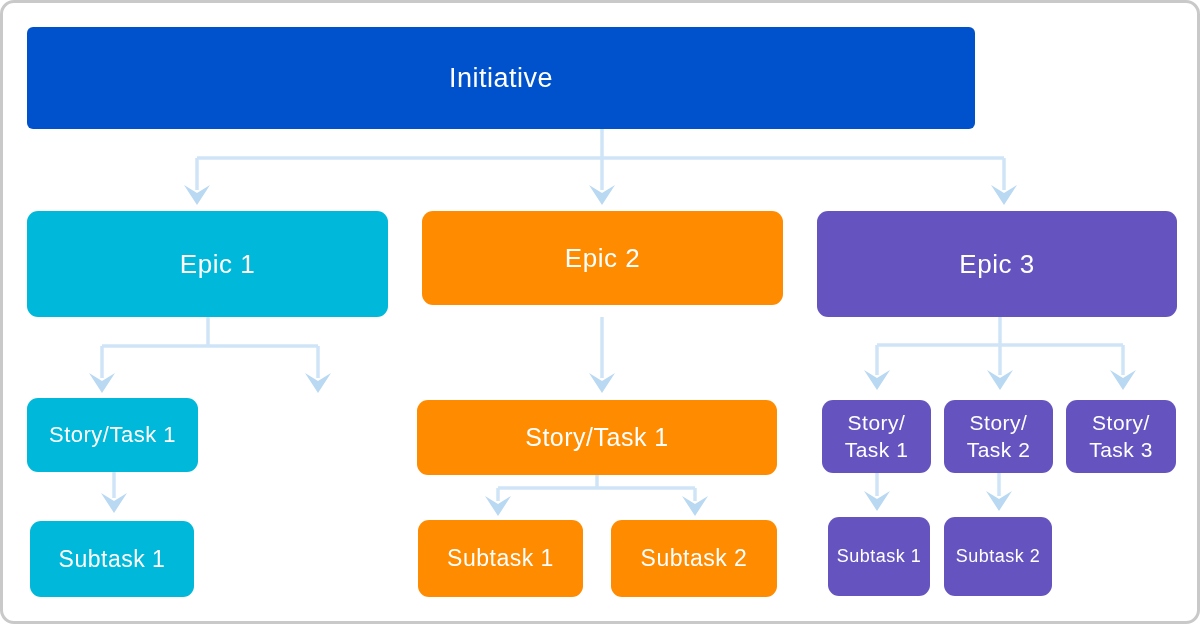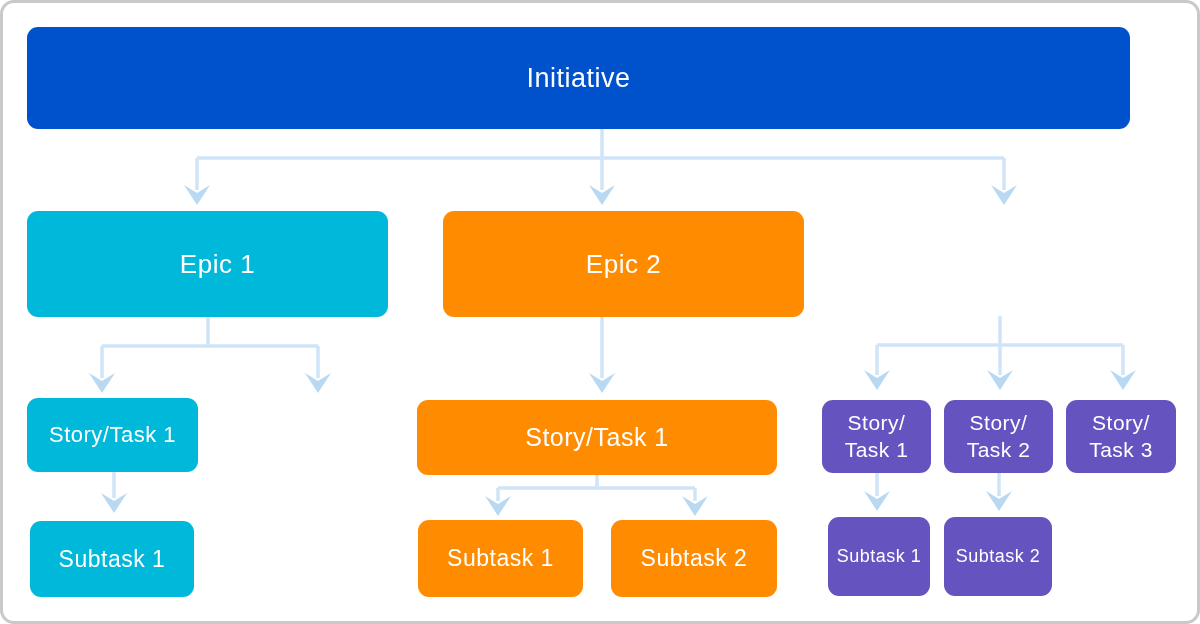--- a/index.html
+++ b/index.html
@@ -43,24 +43,24 @@
     box-sizing: border-box;
     z-index: 2;
   }
   
   .initiative { background: #0052CC; }
   .cyan   { background: #00B8D9; }
   .orange { background: #FF8B00; }
   .purple { background: #6554C0; }
 
   
-  #initiative { left: 27px;  top: 27px;  width: 1103px; height: 102px; font-size: 27px; }
+  #initiative { left: 27px;  top: 27px;  width: 948px; height: 102px; font-size: 27px; border-radius: 6px; }
 
   #epic1 { left: 27px;  top: 211px; width: 361px; height: 106px; font-size: 26px; padding-left: 20px; }
-  #epic2 { left: 422px; top: 211px; width: 361px; height: 106px; font-size: 26px; margin-left: 21px; }
+  #epic2 { left: 422px; top: 211px; width: 361px; height: 94px; font-size: 26px; }
   #epic3 { left: 817px; top: 211px; width: 360px; height: 106px; font-size: 26px; }
 
   #e1-story1 { left: 27px;  top: 398px; width: 171px; height: 74px; font-size: 22px; }
   #e1-story2 { left: 217px; top: 398px; width: 171px; height: 74px; font-size: 22px; }
   #e1-sub1   { left: 30px;  top: 521px; width: 164px; height: 76px; font-size: 23px; }
 
   #e2-story1 { left: 417px; top: 400px; width: 360px; height: 75px; font-size: 25px; }
   #e2-sub1   { left: 418px; top: 520px; width: 165px; height: 77px; font-size: 23px; }
   #e2-sub2   { left: 611px; top: 520px; width: 166px; height: 77px; font-size: 23px; }
 
@@ -124,20 +124,21 @@
       <polygon points="1110,370 1123,390 1136,370 1123,378"></polygon>
       <polygon points="864,491 877,511 890,491 877,499"></polygon>
       <polygon points="986,491 999,511 1012,491 999,499"></polygon>
     </g>
   </svg>
 
   <div id="initiative" class="node initiative">Initiative</div>
 
   <div id="epic1" class="node cyan">Epic 1</div>
   <div id="epic2" class="node orange">Epic 2</div>
+  <div id="epic3" class="node purple">Epic 3</div>
 
   <div id="e1-story1" class="node cyan">Story/Task 1</div>
   <div id="e1-sub1" class="node cyan">Subtask 1</div>
 
   <div id="e2-story1" class="node orange">Story/Task 1</div>
   <div id="e2-sub1" class="node orange">Subtask 1</div>
   <div id="e2-sub2" class="node orange">Subtask 2</div>
 
   <div id="e3-story1" class="node purple">Story/
 Task 1</div>

